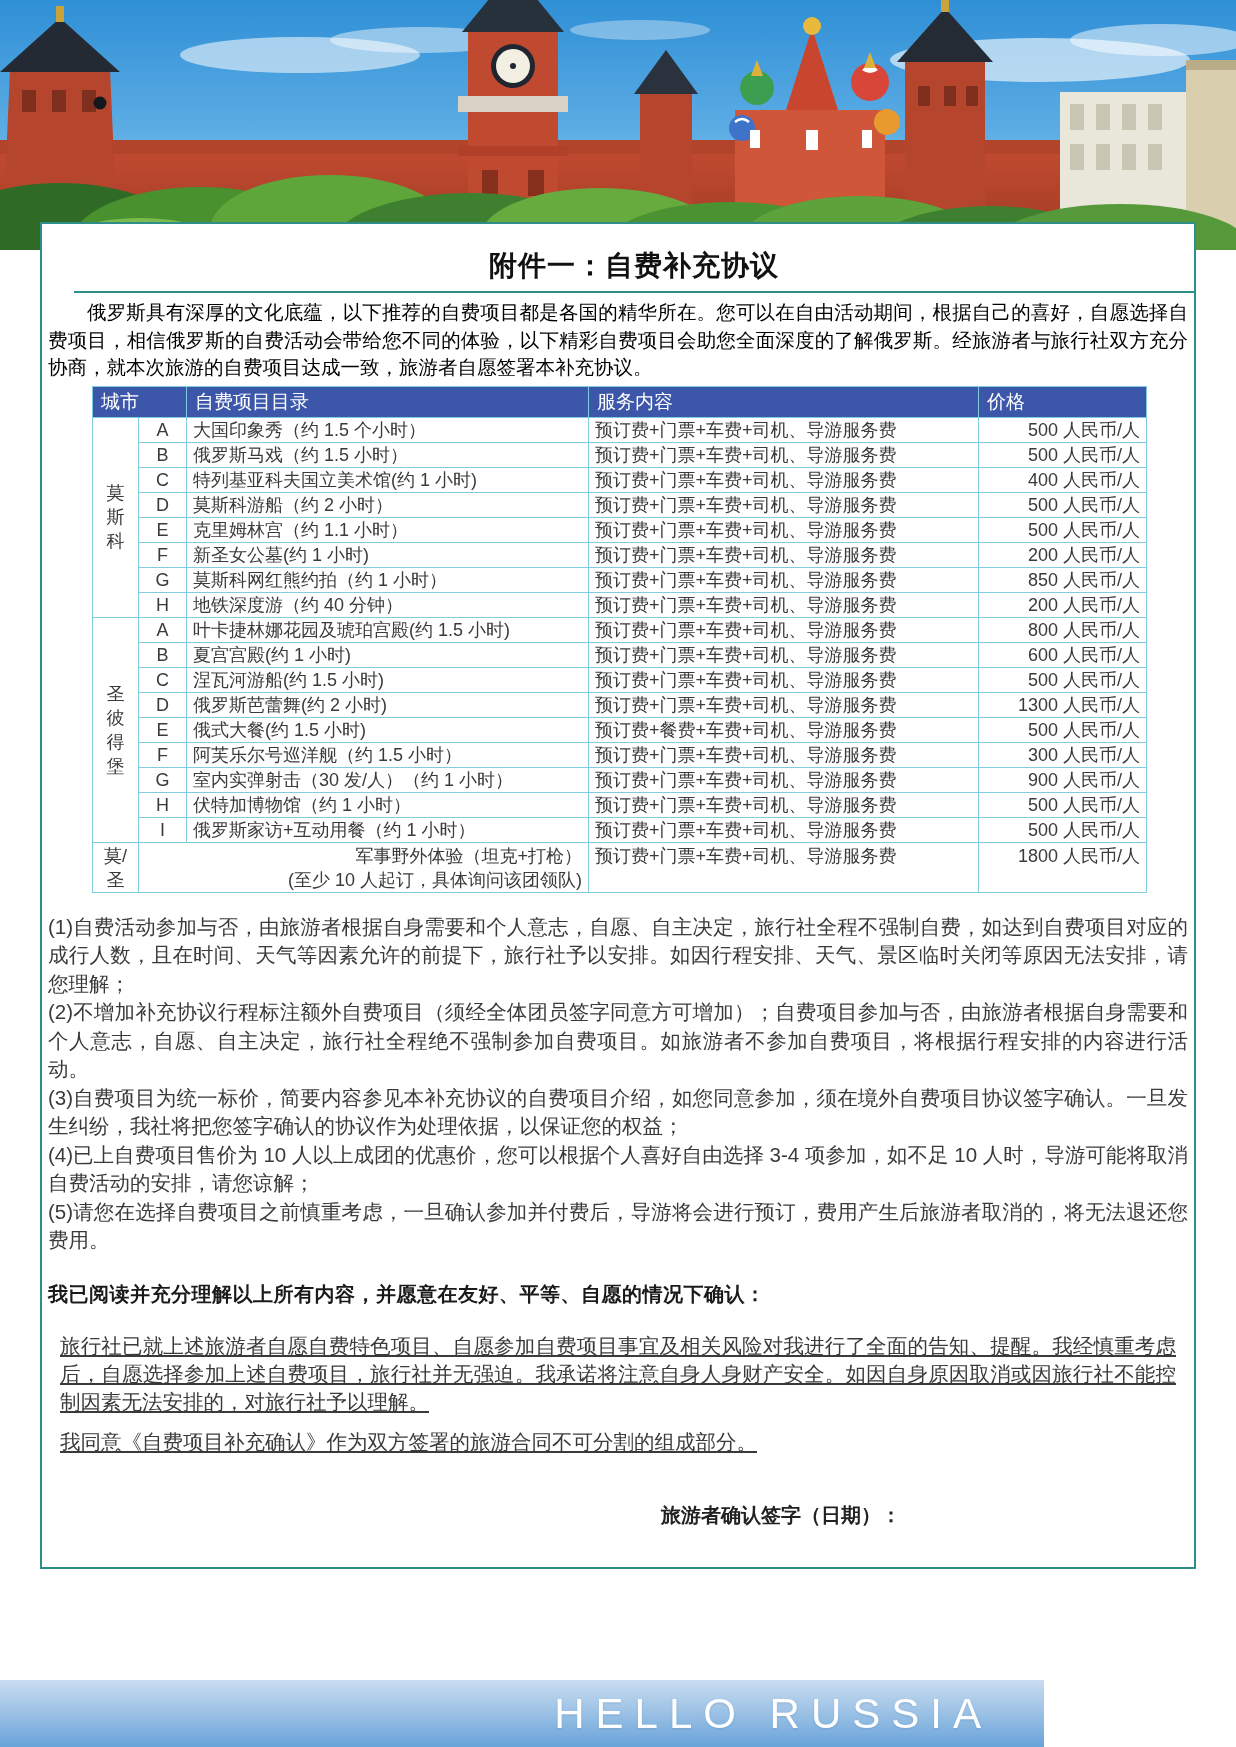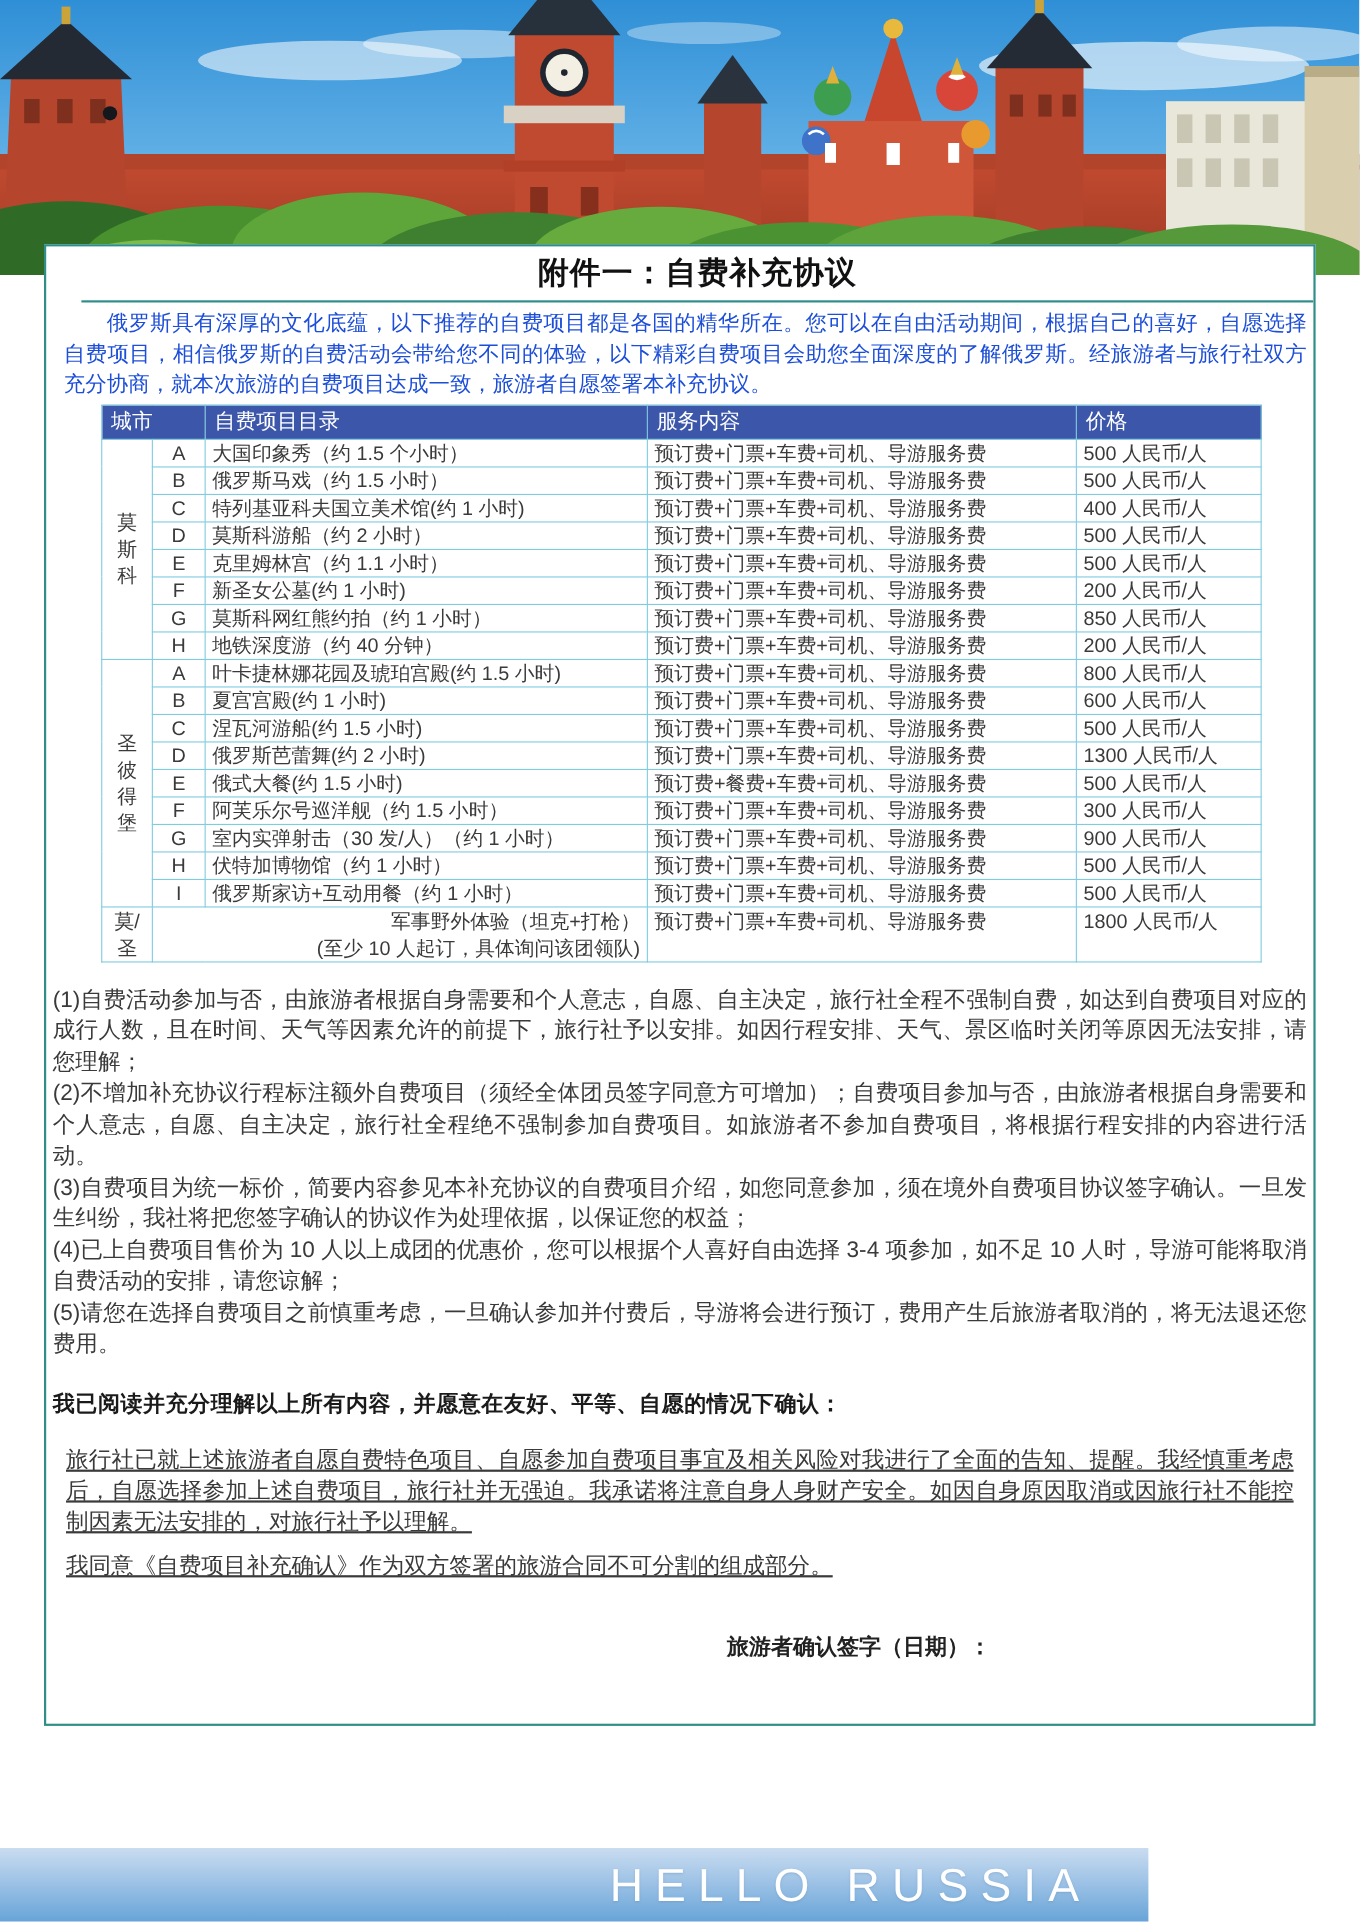--- a/index.html
+++ b/index.html
@@ -15,49 +15,49 @@
     font-family:"Liberation Sans","DejaVu Sans",sans-serif;color:var(--ink);
   }
   .photo{width:1236px;height:250px;position:relative;z-index:1;}
   .photo svg{display:block;width:100%;height:100%;}
   .doc-box{
     position:relative;z-index:2;margin:-28px 40px 0 40px;height:1347px;
     background:#ffffff;border:2px solid var(--page-border);overflow:hidden;
   }
   .doc-title{
     text-align:center;font-size:28px;font-weight:bold;color:#111;
-    padding:5px 0 6px 0;border-bottom:2px solid var(--page-border);
+    padding:23px 0 6px 0;border-bottom:2px solid var(--page-border);
     letter-spacing:1px;
     margin-left:32px;
   }
   .doc-inner{padding:3px 6px 0 6px;}
   .intro{
-    margin:3px 0 4px 10px;font-size:19.5px;line-height:27.5px;text-indent:2em;
-    text-align:justify;color:#1d4ed8;
+    margin:3px 0 4px 0;font-size:19.5px;line-height:27.5px;text-indent:2em;
+    text-align:justify;color:#000000;
   }
   table.fees{
     border-collapse:collapse;margin:2px 0 8px 44px;table-layout:fixed;
     font-size:18px;color:#3a3a3a;
   }
   table.fees th,table.fees td{
     border:1.5px solid var(--tbl-border);padding:0 6px;line-height:24px;
   }
   table.fees th{
     background:var(--tbl-head);color:#ffffff;font-weight:normal;
     text-align:left;font-size:19px;padding:3px 8px;
   }
   th.col-city{text-align:center;padding:3px 2px;}
   col.c-city{width:46px;}
   col.c-letter{width:48px;}
   col.c-item{width:402px;}
   col.c-svc{width:390px;}
   col.c-price{width:168px;}
   td.city-cell{text-align:center;padding:0 2px;line-height:25px;}
   td.letter-cell{text-align:center;}
-  td.price-cell{padding-left:10px;}
+  td.price-cell{padding-left:10px;text-align:right;}
   tr.merged-row td{vertical-align:top;padding-top:1px;}
   td.merged-item{text-align:right;}
   .terms{margin-top:20px;}
   .terms p{margin:0;font-size:20.5px;line-height:28.5px;text-align:justify;color:#3a3a3a;}
   .confirm-heading{
     margin:26px 0 0 0;font-size:20px;font-weight:bold;color:#1a1a1a;
     font-family:"Liberation Serif","DejaVu Serif",serif;letter-spacing:.5px;
   }
   .closing{margin-top:24px;}
   .closing p{margin:12px;font-size:20.5px;line-height:28px;text-align:justify;color:#3a3a3a;text-decoration:underline;}

